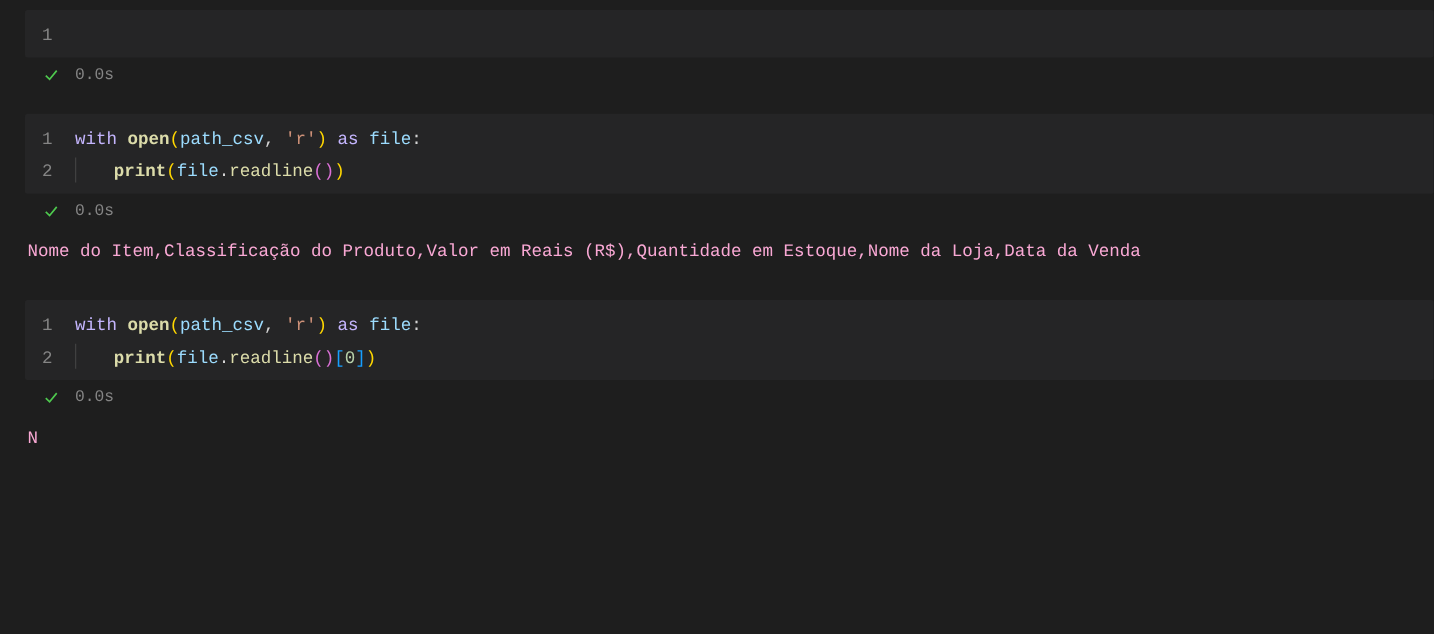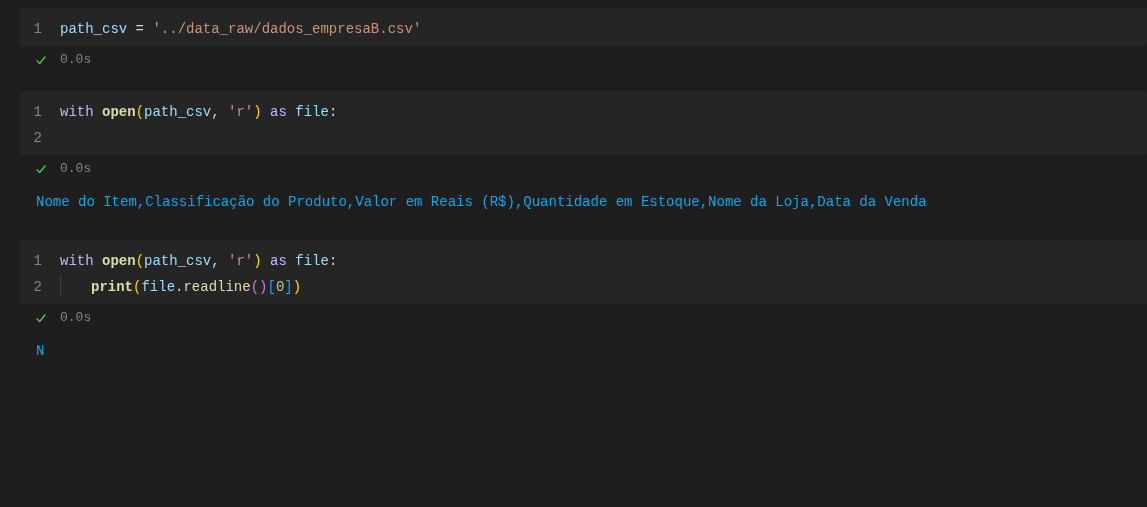--- a/index.html
+++ b/index.html
@@ -67,22 +67,22 @@
       margin-right: 12px;
       display: flex;
       align-items: center;
       justify-content: center;
     }
     .checkmark svg {
       width: 14px;
       height: 14px;
     }
     .output {
-      color: #0ea5e9;
-      padding: 12px 0 12px 36px;
+      color: #f9a8d4;
+      padding: 12px 0 12px 22px;
       font-family: 'Consolas', 'Monaco', 'Courier New', monospace;
       font-size: 14px;
       white-space: pre;
     }
     
     .tok-var { color: #9cdcfe; }
     .tok-op { color: #d4d4d4; }
     .tok-str { color: #ce9178; }
     .tok-kw { color: #c4b5fd; }
     .tok-fn { color: #dcdcaa; font-weight: bold; }
@@ -93,41 +93,41 @@
     .tok-method { color: #dcdcaa; }
     .tok-bracket { color: #179fff; }
   </style>
 </head>
 <body>
 
 <div class="cell">
   <div class="code-block">
     <div class="code-line">
       <span class="line-number">1</span>
-      <span class="code-content"><span class="tok-var">path_csv</span><span class="tok-op"> = </span><span class="tok-str">'../data_raw/dados_empresaB.csv'</span></span>
     </div>
   </div>
   <div class="status-line">
     <span class="checkmark">
       <svg viewBox="0 0 16 16" fill="none" stroke="#4ec94e" stroke-width="1.5">
         <path d="M3 8.5 L6.5 12 L13 4"></path>
       </svg>
     </span>
     <span>0.0s</span>
   </div>
 </div>
 
 <div class="cell">
   <div class="code-block">
     <div class="code-line">
       <span class="line-number">1</span>
       <span class="code-content"><span class="tok-kw">with</span><span class="tok-plain"> </span><span class="tok-fn">open</span><span class="tok-paren">(</span><span class="tok-var">path_csv</span><span class="tok-plain">, </span><span class="tok-str">'r'</span><span class="tok-paren">)</span><span class="tok-plain"> </span><span class="tok-kw">as</span><span class="tok-plain"> </span><span class="tok-var">file</span><span class="tok-plain">:</span></span>
     </div>
     <div class="code-line">
       <span class="line-number">2</span>
+      <span class="code-content"><span class="indent-guide"></span><span class="tok-fn">print</span><span class="tok-paren">(</span><span class="tok-var">file</span><span class="tok-plain">.</span><span class="tok-method">readline</span><span class="tok-paren2">()</span><span class="tok-paren">)</span></span>
     </div>
   </div>
   <div class="status-line">
     <span class="checkmark">
       <svg viewBox="0 0 16 16" fill="none" stroke="#4ec94e" stroke-width="1.5">
         <path d="M3 8.5 L6.5 12 L13 4"></path>
       </svg>
     </span>
     <span>0.0s</span>
   </div>

